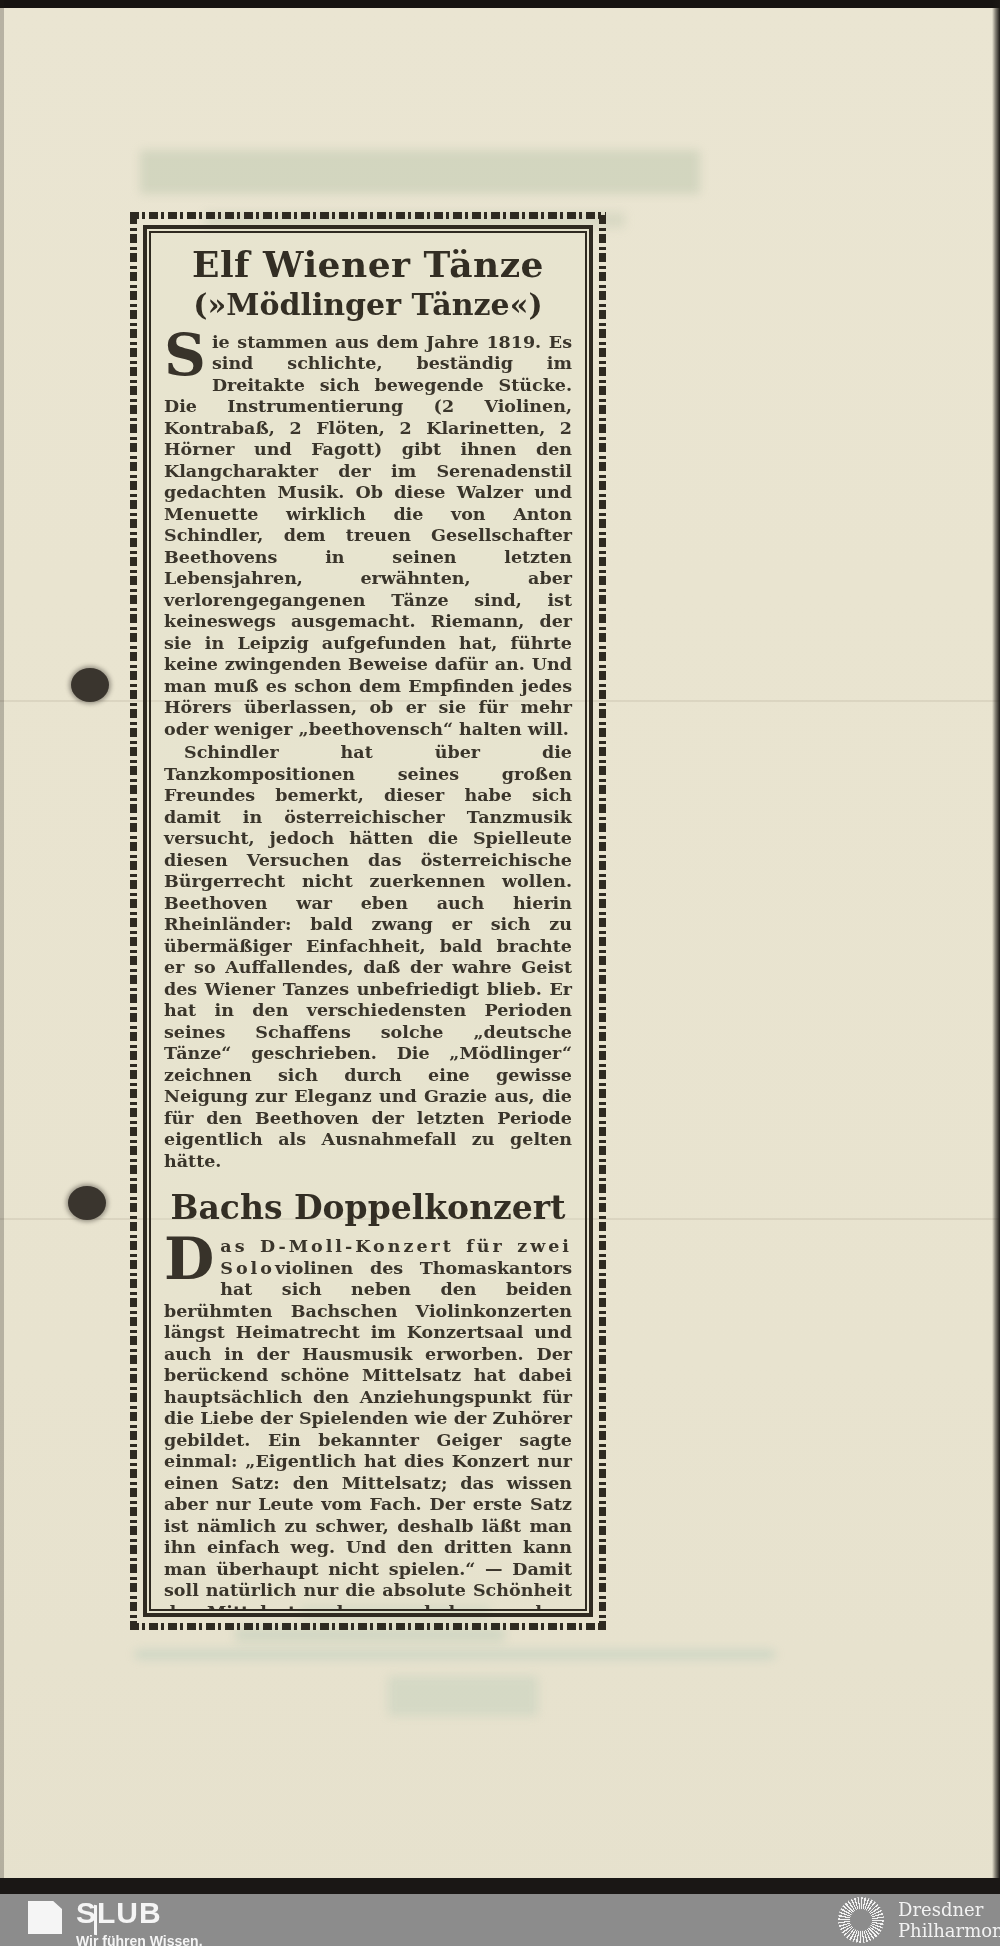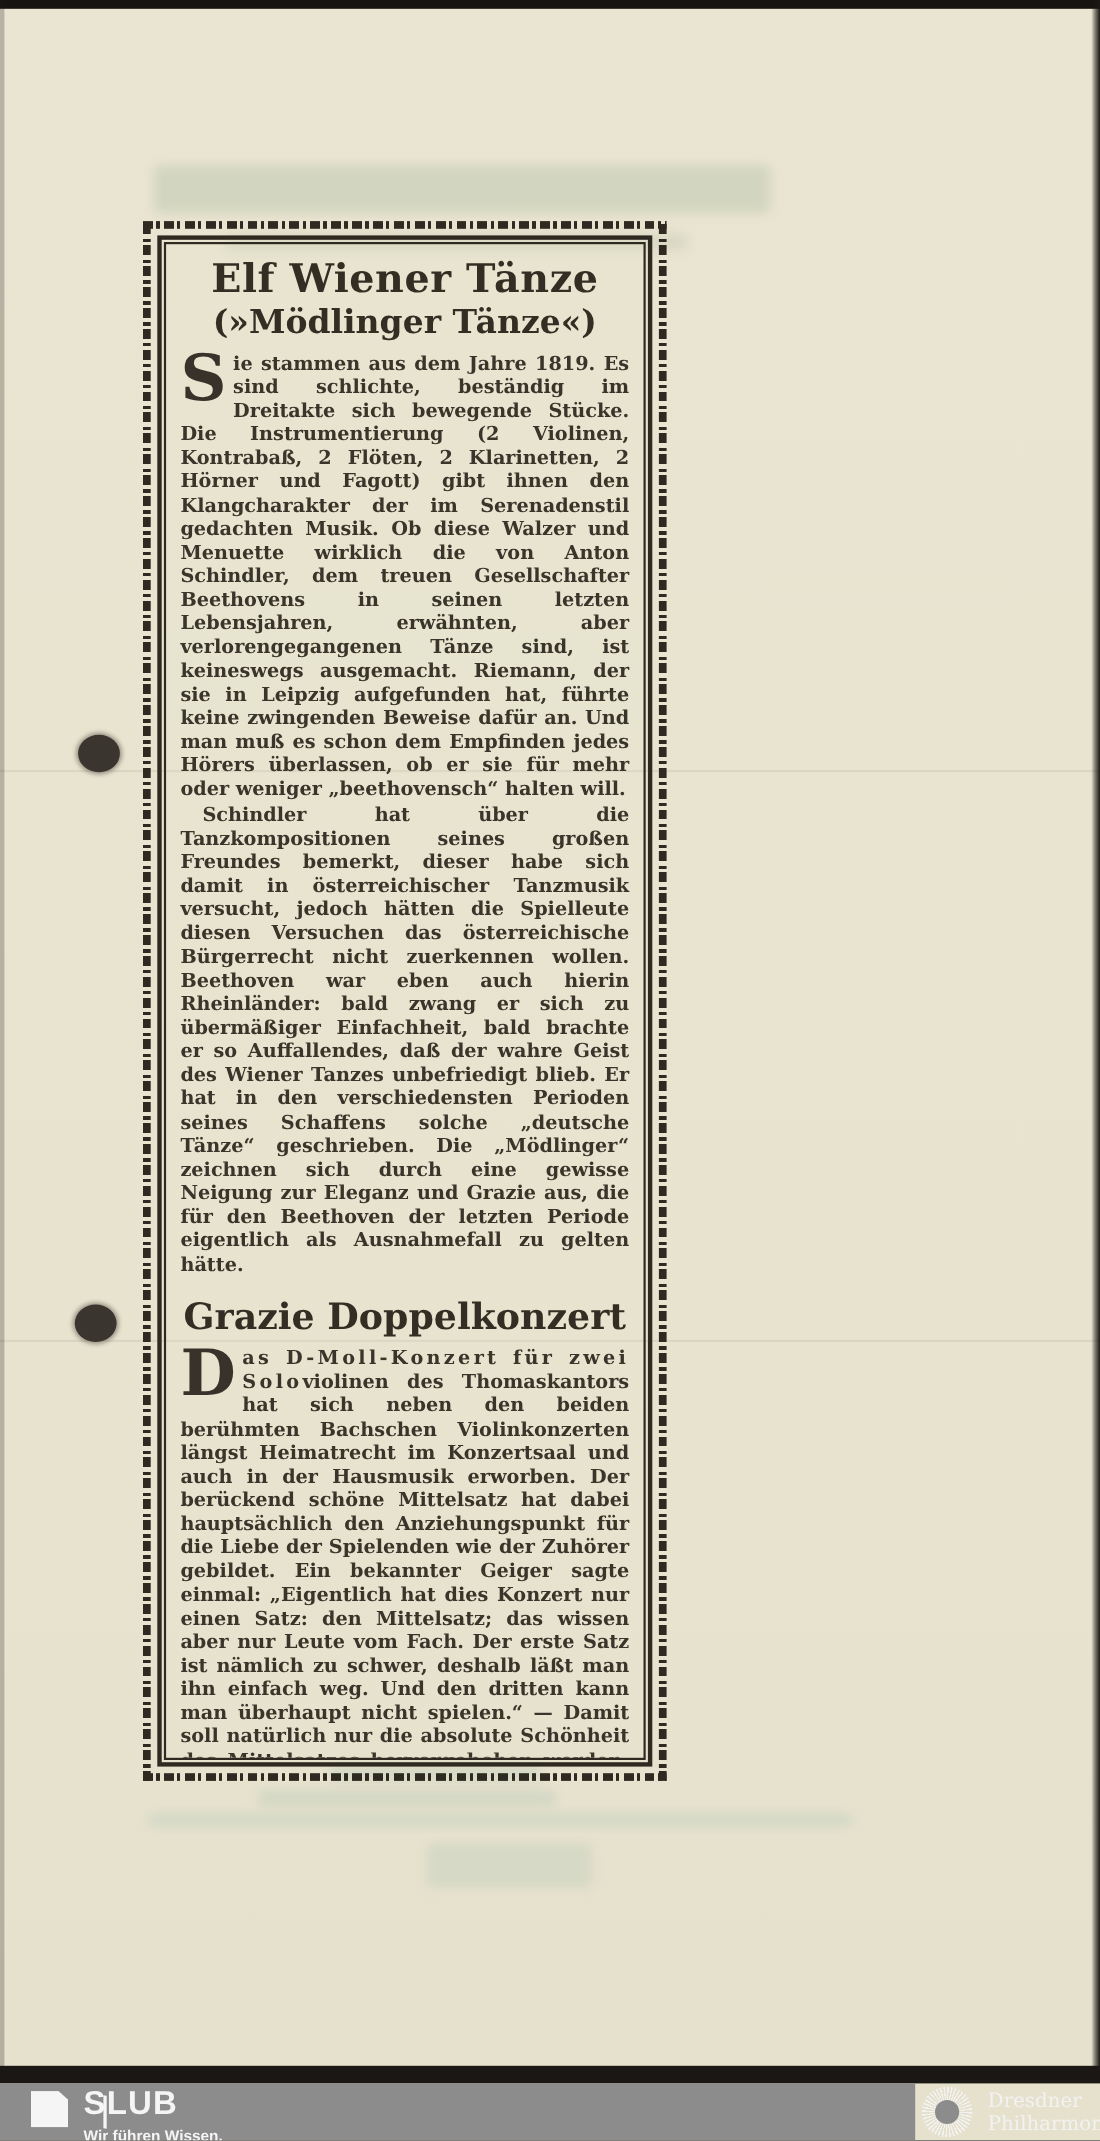--- a/index.html
+++ b/index.html
@@ -14,21 +14,21 @@
     background:linear-gradient(to left,#1a1714 0%,rgba(26,23,20,.45) 60%,rgba(26,23,20,0) 100%);}
   .edge-left{position:absolute;left:0;top:0;width:4px;height:1886px;background:rgba(30,26,22,.25);}
   .edge-bottom{position:absolute;left:0;top:1878px;width:1000px;height:16px;background:#1a1715;}
   
   .ghost{position:absolute;filter:blur(5px);border-radius:4px;}
   
   .hole{position:absolute;width:38px;height:34px;border-radius:50%;
     background:#3a352e;box-shadow:0 0 4px 2px rgba(58,53,46,.45);}
   .crease{position:absolute;left:0;width:1000px;height:2px;background:rgba(120,110,88,.12);}
   
-  .frame{position:absolute;left:130px;top:201px;width:476px;height:1418px;}
+  .frame{position:absolute;left:130px;top:212px;width:476px;height:1418px;}
   .orn{position:absolute;background-image:repeating-linear-gradient(90deg,
       #2e2a21 0 9px,rgba(46,42,33,0) 9px 12px,#2e2a21 12px 15px,rgba(46,42,33,0) 15px 19px);}
   .orn-h{height:7px;left:0;right:0;}
   .orn-v{width:7px;top:0;bottom:0;background-image:repeating-linear-gradient(0deg,
       #2e2a21 0 9px,rgba(46,42,33,0) 9px 12px,#2e2a21 12px 15px,rgba(46,42,33,0) 15px 19px);}
   .box{position:absolute;left:13px;top:13px;right:13px;bottom:13px;
     border:4px solid #2f2a21;background:rgba(226,226,204,.25);}
   .box-inner{position:absolute;left:2px;top:2px;right:2px;bottom:2px;
     border:2px solid #2f2a21;overflow:hidden;}
   .content{padding:10px 13px 8px 13px;color:#3a352b;}
@@ -36,21 +36,21 @@
     letter-spacing:.5px;margin:2px 0 2px 0;line-height:1.1;}
   .doc-subtitle{text-align:center;font-size:30px;font-weight:bold;color:#332e24;margin:0 0 10px 0;}
   .sec-title{text-align:center;font-size:33px;font-weight:bold;color:#332e24;
     margin:18px 0 10px 0;line-height:1.1;}
   .para{font-size:17.5px;font-weight:bold;line-height:21.5px;text-align:justify;margin:0;}
   .para.indent{text-indent:20px;margin-top:2px;}
   .dropcap{float:left;font-size:58px;line-height:42px;font-weight:bold;
     padding:2px 6px 0 0;color:#38332a;}
   .lead-spaced{letter-spacing:3px;}
   
-  .footer{position:absolute;left:0;top:1894px;width:832px;height:52px;background:#8c8c8c;
+  .footer{position:absolute;left:0;top:1894px;width:1000px;height:52px;background:#8c8c8c;
     font-family:"Liberation Sans","DejaVu Sans",sans-serif;color:#f5f5f5;}
   .slub{position:absolute;left:28px;top:4px;display:flex;align-items:flex-start;}
   .book-icon{position:relative;width:34px;height:33px;margin-top:3px;background:#f5f5f5;
     clip-path:polygon(0 0,74% 0,100% 24%,100% 100%,0 100%);}
   .book-flap{position:absolute;left:66px;top:7px;width:3px;height:30px;background:#f5f5f5;
     transform:skewY(10deg);}
   .slub-text{margin-left:14px;line-height:1;}
   .slub-name{font-size:30px;font-weight:bold;letter-spacing:1px;}
   .slub-tagline{font-size:14px;font-weight:bold;margin-top:6px;}
   .phil{position:absolute;left:838px;top:3px;display:flex;align-items:center;}
@@ -86,21 +86,21 @@
       <div class="box-inner">
         <div class="content">
 
           <div class="doc-title">Elf Wiener Tänze</div>
           <div class="doc-subtitle">(»Mödlinger Tänze«)</div>
 
           <p class="para"><span class="dropcap">S</span><span>ie stammen aus dem Jahre 1819. Es sind schlichte, beständig im Dreitakte sich bewegende Stücke. Die Instrumentierung (2 Violinen, Kontrabaß, 2 Flöten, 2 Klarinetten, 2 Hörner und Fagott) gibt ihnen den Klangcharakter der im Serenadenstil gedachten Musik. Ob diese Walzer und Menuette wirklich die von Anton Schindler, dem treuen Gesellschafter Beethovens in seinen letzten Lebensjahren, erwähnten, aber verlorengegangenen Tänze sind, ist keineswegs ausgemacht. Riemann, der sie in Leipzig aufgefunden hat, führte keine zwingenden Beweise dafür an. Und man muß es schon dem Empfinden jedes Hörers überlassen, ob er sie für mehr oder weniger „beethovensch“ halten will.</span></p>
 
           <p class="para indent"><span>Schindler hat über die Tanzkompositionen seines großen Freundes bemerkt, dieser habe sich damit in österreichischer Tanzmusik versucht, jedoch hätten die Spielleute diesen Versuchen das österreichische Bürgerrecht nicht zuerkennen wollen. Beethoven war eben auch hierin Rheinländer: bald zwang er sich zu übermäßiger Einfachheit, bald brachte er so Auffallendes, daß der wahre Geist des Wiener Tanzes unbefriedigt blieb. Er hat in den verschiedensten Perioden seines Schaffens solche „deutsche Tänze“ geschrieben. Die „Mödlinger“ zeichnen sich durch eine gewisse Neigung zur Eleganz und Grazie aus, die für den Beethoven der letzten Periode eigentlich als Ausnahmefall zu gelten hätte.</span></p>
 
-          <div class="sec-title">Grazie Doppelkonzert</div>
+          <div class="sec-title">Bachs Doppelkonzert</div>
 
           <p class="para"><span class="dropcap">D</span><span class="lead-spaced">as D-Moll-Konzert für zwei Solo</span><span>violinen des Thomaskantors hat sich neben den beiden berühmten Bachschen Violinkonzerten längst Heimatrecht im Konzertsaal und auch in der Hausmusik erworben. Der berückend schöne Mittelsatz hat dabei hauptsächlich den Anziehungspunkt für die Liebe der Spielenden wie der Zuhörer gebildet. Ein bekannter Geiger sagte einmal: „Eigentlich hat dies Konzert nur einen Satz: den Mittelsatz; das wissen aber nur Leute vom Fach. Der erste Satz ist nämlich zu schwer, deshalb läßt man ihn einfach weg. Und den dritten kann man überhaupt nicht spielen.“ — Damit soll natürlich nur die absolute Schönheit des Mittelsatzes hervorgehoben werden. Aber auch das ganze Konzert ist ein Kunstwerk ersten Ranges. Trotz aller Festigkeit des Gewebes wird der Satz nie dick und unübersichtlich. Im Gegenteil, die eigentümlich offene Satztechnik des jungen Bach (das Werk stammt aus der Köthener Zeit) feiert auch hier unerhörte Triumphe. Musikalisch strotzt das Ganze von Jugendlust und Frische. Romantik vor der Romantik! —</span></p>
 
         </div>
       </div>
     </div>
   </div>
 
   <div class="edge-top"></div>
   <div class="edge-right"></div>

